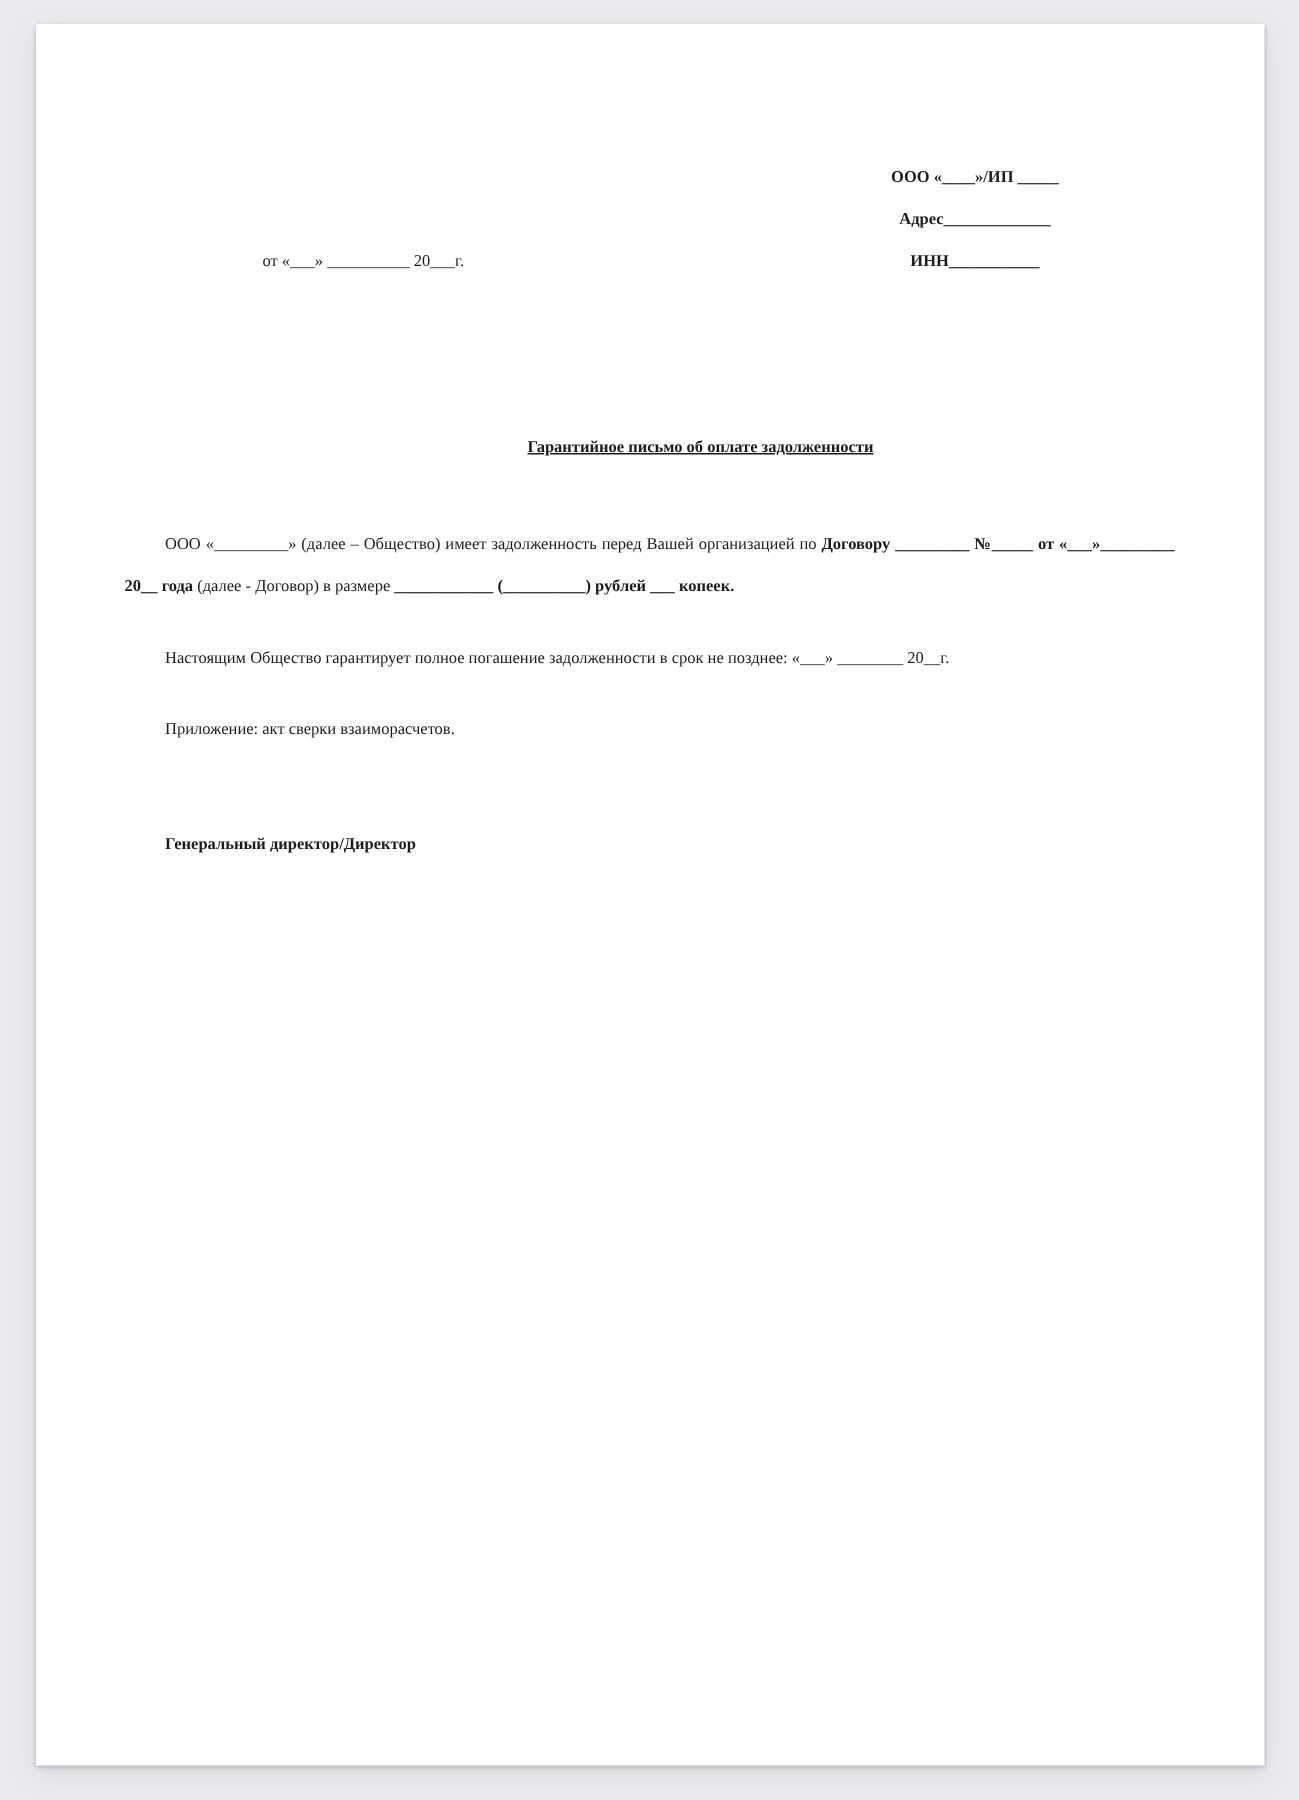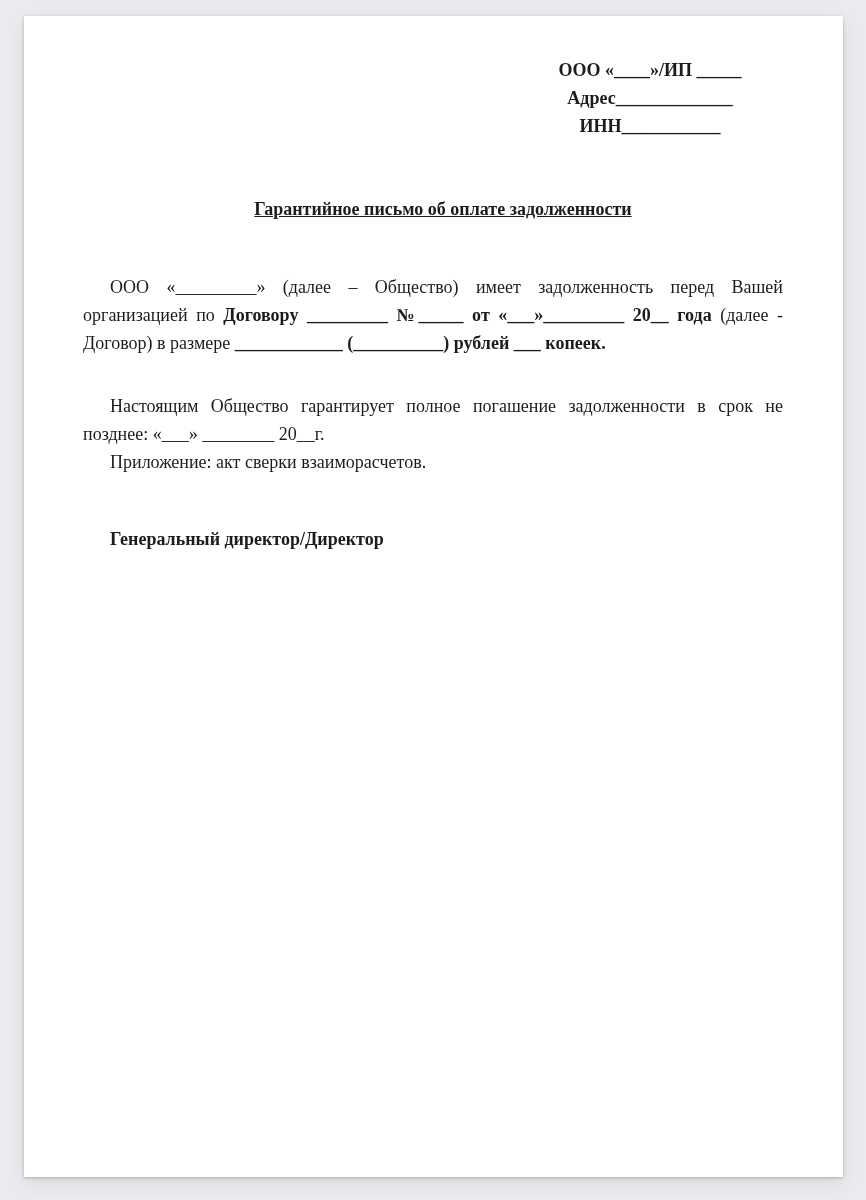--- a/index.html
+++ b/index.html
@@ -19,22 +19,22 @@
     position: absolute;
     left: 24px;
     top: 16px;
     width: 819px;
     height: 1161px;
     background: #ffffff;
     box-shadow: 0 1px 3px rgba(0,0,0,0.22), 0 6px 18px rgba(0,0,0,0.08);
     box-sizing: border-box;
   }
   .content {
-    padding: 40px 60px 0 59px;
-    font-size: 18px;
+    padding: 88px 60px 0 59px;
+    font-size: 11px;
   }
   .doc-header {
     position: relative;
     height: 84px;
   }
   .company-block {
     position: absolute;
     left: 437px;
     top: 0;
     width: 260px;
@@ -44,37 +44,38 @@
     white-space: nowrap;
   }
   .date-line {
     position: absolute;
     left: 92px;
     top: 56px;
     line-height: 28px;
     white-space: nowrap;
   }
   .doc-title {
-    margin-top: 58px;
+    margin-top: 99px;
     text-align: center;
     font-weight: bold;
     text-decoration: underline;
     position: relative;
-    left: 10px;
+    left: 34px;
     line-height: 22px;
   }
   .para {
     text-align: justify;
     text-indent: 27px;
     line-height: 28px;
     margin: 0;
   }
-  .para-debt { margin-top: 53px; }
-  .para-guarantee { margin-top: 35px; }
+  .para-debt { margin-top: 40px; }
+  .para-guarantee { margin-top: 20px; }
   .attachment-line {
+    margin-top: 19px;
     text-indent: 27px;
     line-height: 28px;
   }
   .bold { font-weight: bold; }
   .sig-row {
     margin-top: 49px;
     display: flex;
     justify-content: space-between;
     font-weight: bold;
     line-height: 28px;
@@ -93,20 +94,21 @@
 
 <div class="sheet">
   <div class="content">
 
     <div class="doc-header">
       <div class="company-block">
         <div>ООО «____»/ИП _____</div>
         <div>Адрес_____________</div>
         <div>ИНН___________</div>
       </div>
+      <div class="date-line">от «___» __________ 20___г.</div>
     </div>
 
     <div class="doc-title">Гарантийное письмо об оплате задолженности</div>
 
     <p class="para para-debt"><span>ООО «_________» (далее – Общество) имеет задолженность перед Вашей организацией по </span><span class="bold">Договору _________ №_____ от «___»_________ 20__ года </span><span>(далее - Договор) в размере </span><span class="bold">____________ (__________) рублей ___ копеек.</span></p>
 
     <p class="para para-guarantee">Настоящим Общество гарантирует полное погашение задолженности в срок не позднее: «___» ________ 20__г.</p>
 
     <div class="attachment-line">Приложение: акт сверки взаиморасчетов.</div>
 

